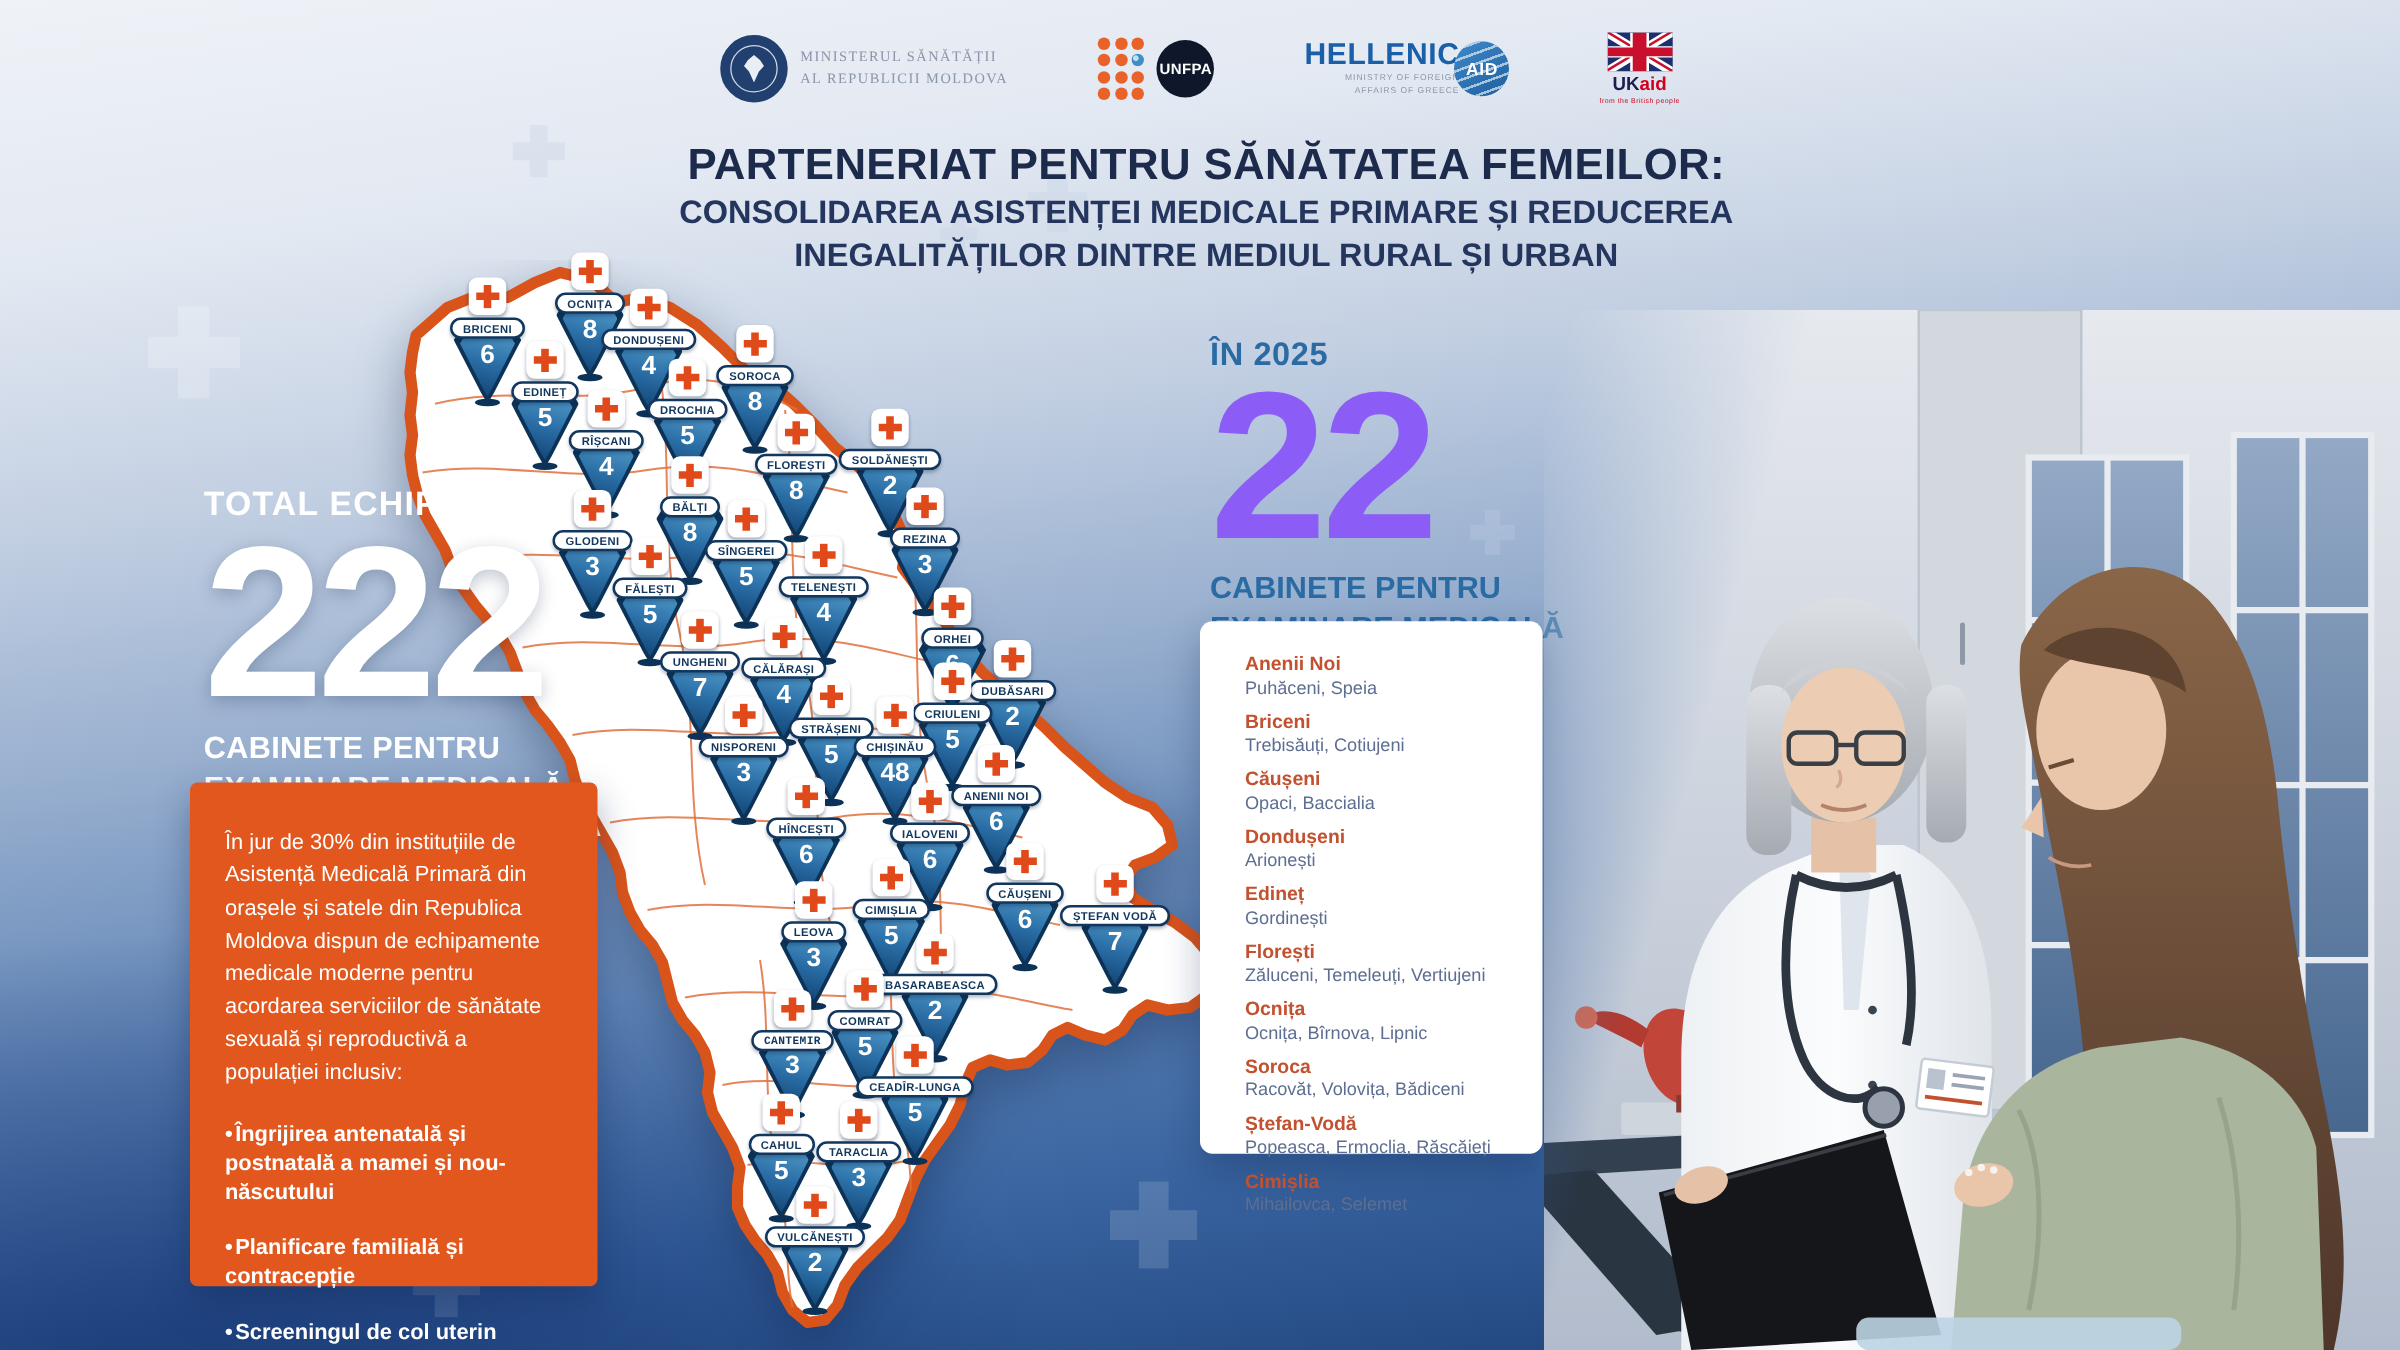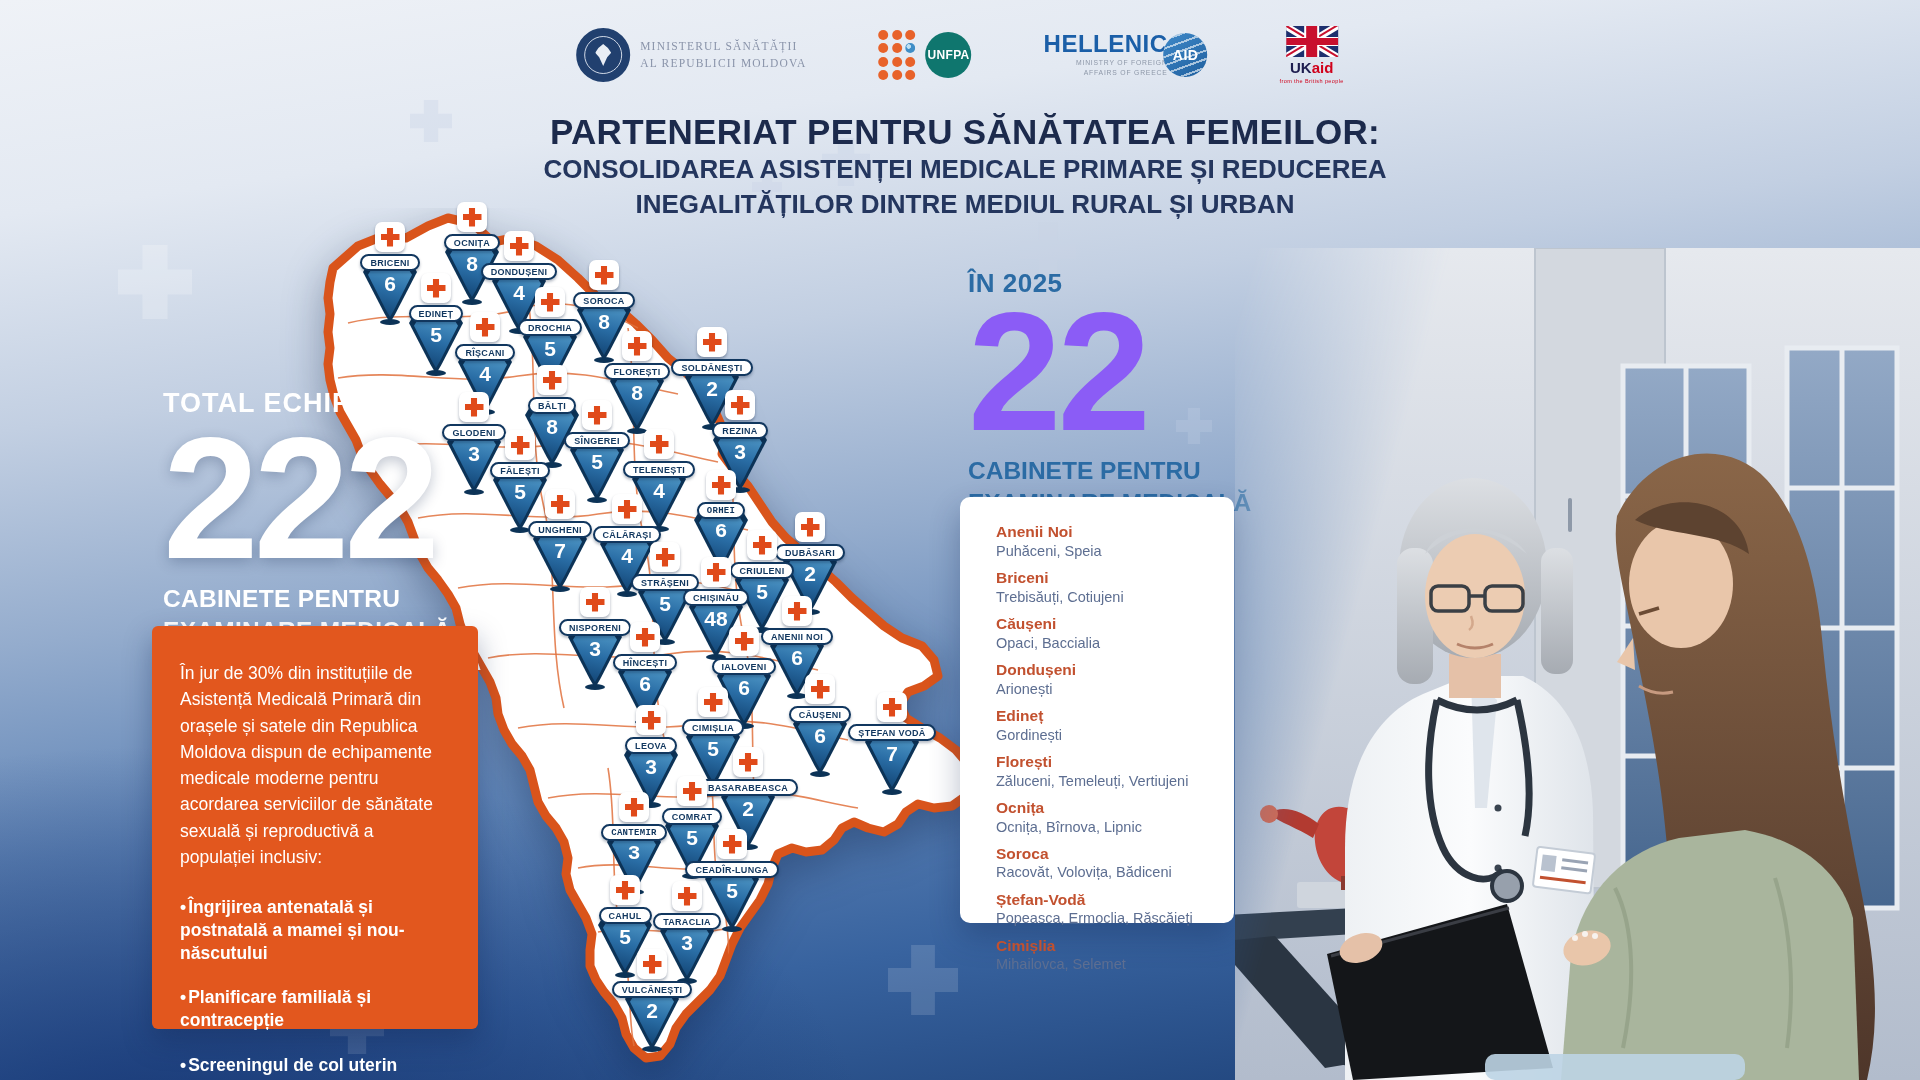--- a/index.html
+++ b/index.html
@@ -24,21 +24,21 @@
   .seal::before { content:""; position:absolute; inset:5px; border:1.5px solid #cfd8e6; border-radius:50%; }
   .seal::after { content:""; position:absolute; left:50%; top:50%; width:16px; height:22px;
           transform:translate(-50%,-50%); background:#e9eef5;
           clip-path:polygon(50% 0,80% 18%,100% 40%,75% 60%,50% 100%,25% 60%,0 40%,20% 18%); }
   .ministry-text { font-family:"Liberation Serif", serif; font-size:11.5px; letter-spacing:1.2px;
           color:#8a94aa; line-height:1.45; }
   .unfpa-dots { display:grid; grid-template-columns:repeat(3,10px); grid-auto-rows:10px; gap:3.5px; }
   .unfpa-dots i { width:10px; height:10px; border-radius:50%; background:#e8622a; }
   .unfpa-dots i.globe { background:#3f8ec7;
      background-image:radial-gradient(circle at 35% 35%, #bfe0f2 0 2px, transparent 2.5px); }
-  .unfpa-circle { width:46px; height:46px; border-radius:50%; background:#0f766e; color:#fff;
+  .unfpa-circle { width:46px; height:46px; border-radius:50%; background:#0f172a; color:#fff;
      display:flex; align-items:center; justify-content:center; font-weight:bold; font-size:12px; letter-spacing:.3px; }
   .hellenic { display:flex; align-items:center; }
   .hellenic-name { color:#1b5fa8; font-weight:bold; font-size:24px; letter-spacing:.5px; line-height:1; }
   .hellenic-sub { color:#8d97a8; font-size:6.8px; letter-spacing:.8px; text-align:right; margin-top:2px; line-height:1.5; }
   .aid-globe { width:44px; height:44px; border-radius:50%; margin-left:-4px; position:relative;
      background:linear-gradient(145deg,#3f89c9,#1f5f9e); overflow:hidden;
      display:flex; align-items:center; justify-content:center; }
   .aid-globe::before { content:""; position:absolute; inset:0;
      background:repeating-linear-gradient(160deg, transparent 0 6px, rgba(255,255,255,.85) 6px 8px); opacity:.7; }
   .aid-globe b { position:relative; color:#fff; font-size:14px; letter-spacing:.5px; }
@@ -402,21 +402,21 @@
           <i></i>
         </div>
     <div class="pin-label">TELENEȘTI</div>
     <div class="pin-tri">
       <div class="t-outer"></div>
           <div class="t-inner"></div>
       <span class="pin-num">4</span>
     </div>
     <div class="pin-base"></div>
       </div>
-      <div class="pin" style="left: 721px; top: 470px; font-family: Liberation Mono, monospace;">
+      <div class="pin" style="left: 762px; top: 470px;">
     <div class="pin-cross">
           <i></i>
         </div>
     <div class="pin-label">ORHEI</div>
     <div class="pin-tri">
       <div class="t-outer"></div>
           <div class="t-inner"></div>
       <span class="pin-num">6</span>
     </div>
     <div class="pin-base"></div>
@@ -474,21 +474,21 @@
           <i></i>
         </div>
     <div class="pin-label">STRĂȘENI</div>
     <div class="pin-tri">
       <div class="t-outer"></div>
           <div class="t-inner"></div>
       <span class="pin-num">5</span>
     </div>
     <div class="pin-base"></div>
       </div>
-      <div class="pin" style="left: 595px; top: 587px;">
+      <div class="pin" style="left: 595px; top: 557px;">
     <div class="pin-cross">
           <i></i>
         </div>
     <div class="pin-label">NISPORENI</div>
     <div class="pin-tri">
       <div class="t-outer"></div>
           <div class="t-inner"></div>
       <span class="pin-num">3</span>
     </div>
     <div class="pin-base"></div>

